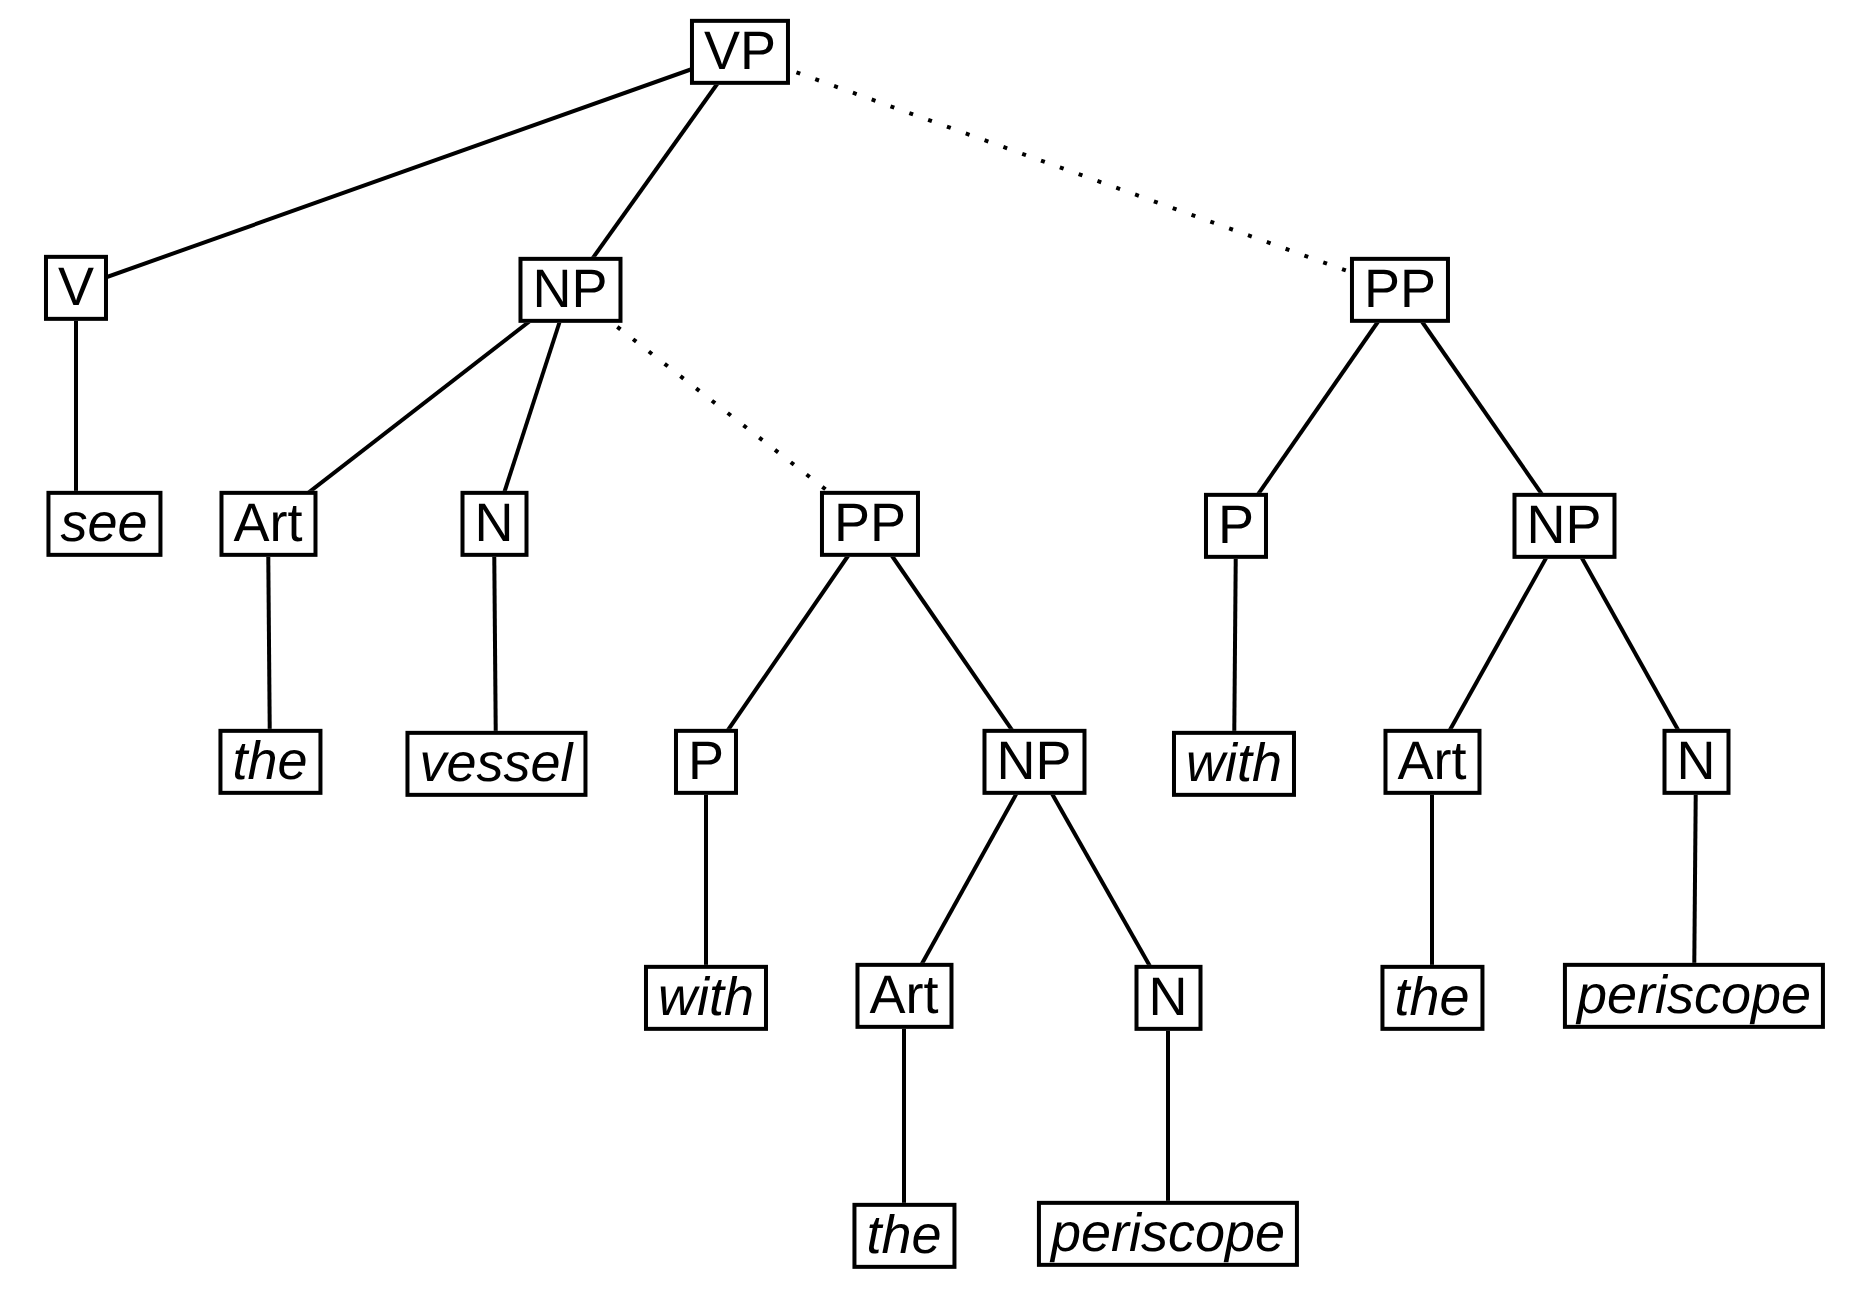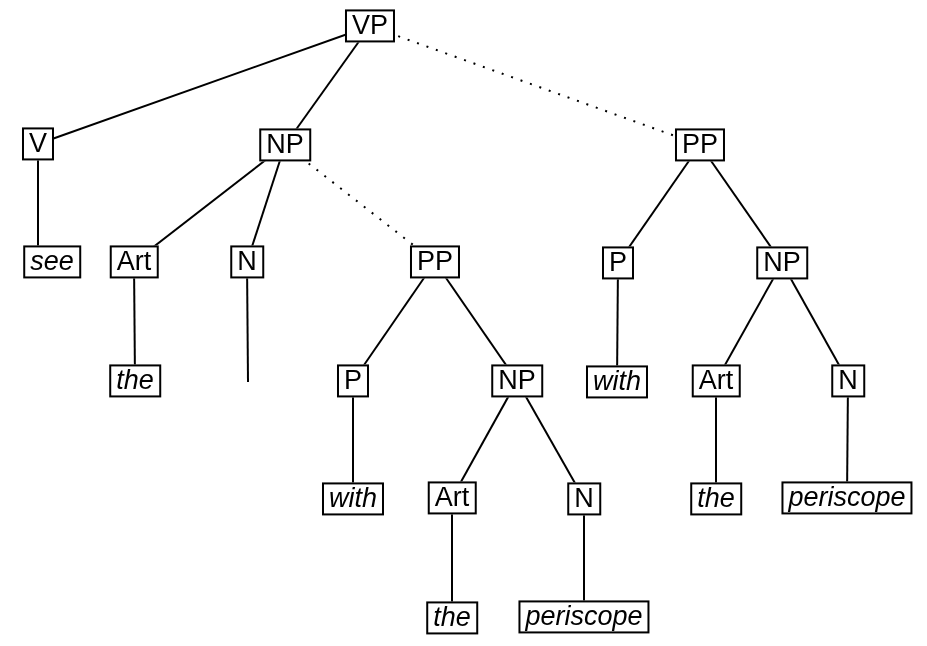--- a/index.html
+++ b/index.html
@@ -79,20 +79,21 @@
     <div class="node" style="left: 38px; top: 144px;">V</div>
     <div class="node" style="left: 285px; top: 145px;">NP</div>
     <div class="node" style="left: 700px; top: 145px;">PP</div>
     <div class="node leaf" style="left: 52px; top: 262px;">see</div>
     <div class="node" style="left: 134px; top: 262px;">Art</div>
     <div class="node" style="left: 247px; top: 262px;">N</div>
     <div class="node" style="left: 435px; top: 262px;">PP</div>
     <div class="node" style="left: 618px; top: 263px;">P</div>
     <div class="node" style="left: 782px; top: 263px;">NP</div>
     <div class="node leaf" style="left: 135px; top: 381px;">the</div>
+    <div class="node leaf" style="left: 248px; top: 382px;">vessel</div>
     <div class="node" style="left: 353px; top: 381px;">P</div>
     <div class="node" style="left: 517px; top: 381px;">NP</div>
     <div class="node leaf" style="left: 617px; top: 382px;">with</div>
     <div class="node" style="left: 716px; top: 381px;">Art</div>
     <div class="node" style="left: 848px; top: 381px;">N</div>
     <div class="node leaf" style="left: 353px; top: 499px;">with</div>
     <div class="node" style="left: 452px; top: 498px;">Art</div>
     <div class="node" style="left: 584px; top: 499px;">N</div>
     <div class="node leaf" style="left: 716px; top: 499px;">the</div>
     <div class="node leaf" style="left: 847px; top: 498px;">periscope</div>

